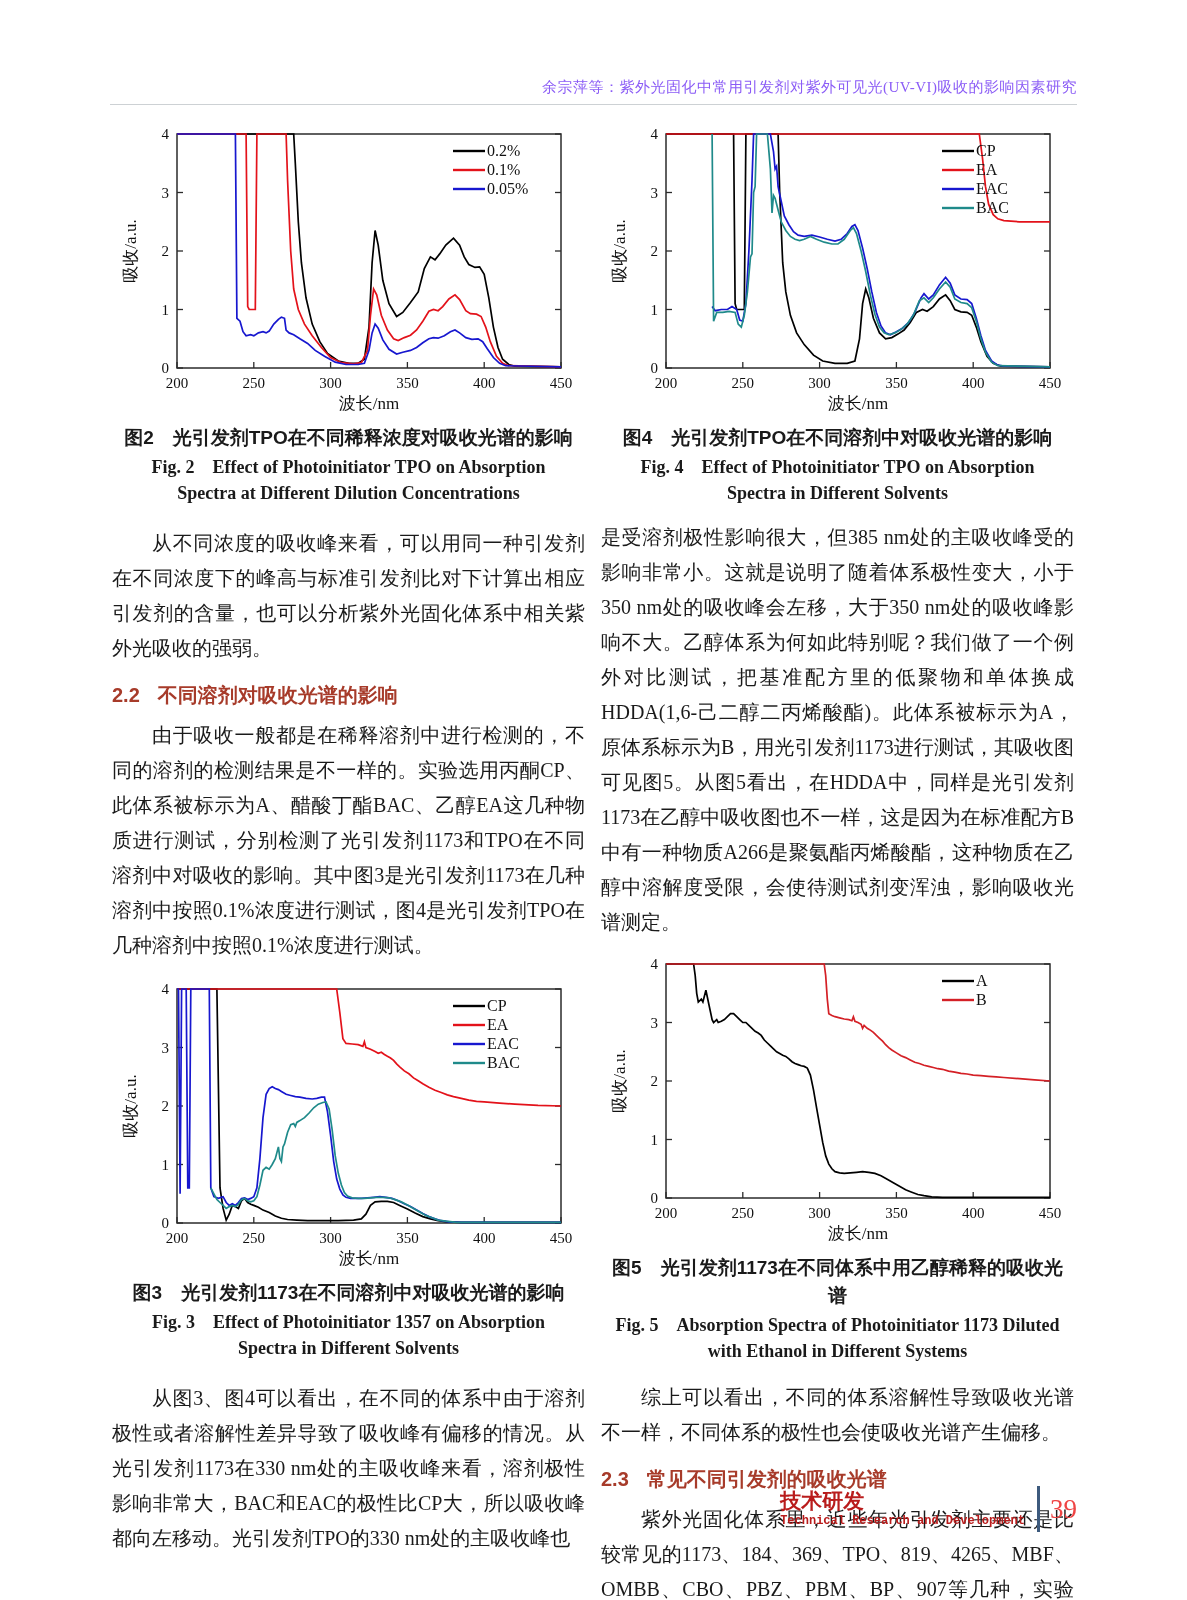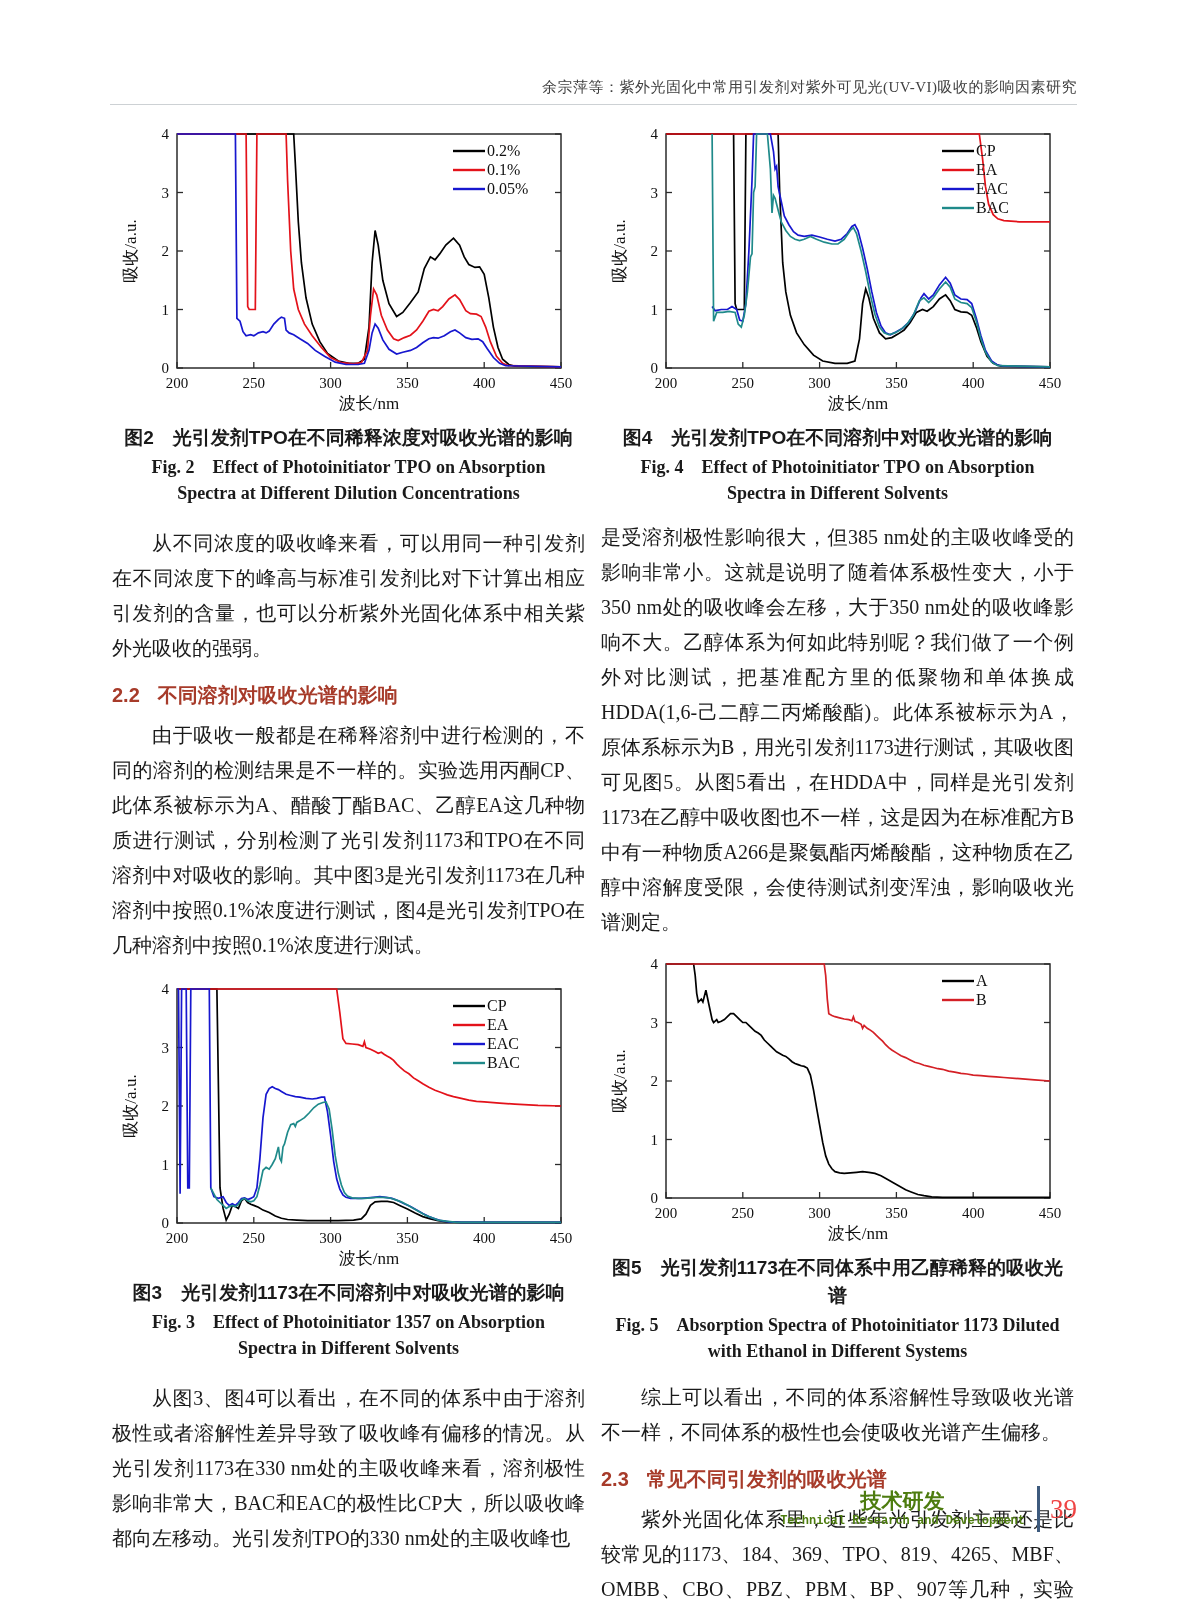--- a/index.html
+++ b/index.html
@@ -1,20 +1,20 @@
 <!DOCTYPE html>
 <html><head>
 <meta charset="utf-8">
 <style>
   html,body{margin:0;padding:0;background:#e8e8e8;}
   .page{position:relative;width:1187px;height:1600px;background:#ffffff;margin:0 auto;
         font-family:"Liberation Serif",serif;color:#1a1a1a;overflow:hidden;}
   
   .header{position:absolute;top:78px;left:110px;width:967px;text-align:right;
-          font-size:15px;color:#404040;letter-spacing:.5px;}
+          font-size:15px;color:#8b5cf6;letter-spacing:.5px;}
   .header-rule{position:absolute;top:104px;left:110px;width:967px;border-top:1.5px solid #cdd1d4;}
   
   .col{position:absolute;top:124px;width:473px;}
   .col-left{left:112px;}
   .col-right{left:601px;}
   
   .figure{width:455px;margin:0 auto;}
   .figure svg text{font-family:"Liberation Serif",serif;fill:#111;}
   .cap-cn{font-family:"Liberation Sans",sans-serif;font-weight:bold;font-size:19px;
           text-align:center;margin:4px 6px 2px 6px;line-height:28px;}
@@ -22,21 +22,21 @@
           text-align:center;margin:0 14px;line-height:26px;}
   
   .para{font-size:20px;line-height:35px;text-align:justify;text-justify:inter-ideograph;
         margin:20px 0 0 0;text-indent:2em;}
   .para.noindent{text-indent:0;margin-top:14px;}
   .sec-head{font-family:"Liberation Sans",sans-serif;font-weight:bold;font-size:20px;
             color:#a73b2a;margin:12px 0 0 0;line-height:34px;}
   .sec-head .num{margin-right:18px;}
   
   .footer{position:absolute;top:1486px;right:110px;display:flex;align-items:center;}
-  .footer-text{text-align:center;color:#4d7c0f;}
+  .footer-text{text-align:left;color:#b91c1c;}
   .footer-cn{font-family:"Liberation Sans",sans-serif;font-weight:bold;font-size:21px;line-height:24px;}
   .footer-en{font-family:Liberation Mono, monospace;font-weight:bold;font-size:12px;line-height:16px;}
   .footer-bar{width:3px;height:46px;background:#3d5a7d;margin:0 10px 0 12px;}
   .footer-page{font-size:27px;color:#ef4444;}
 </style>
 </head>
 <body>
 
 <div class="page">
 

